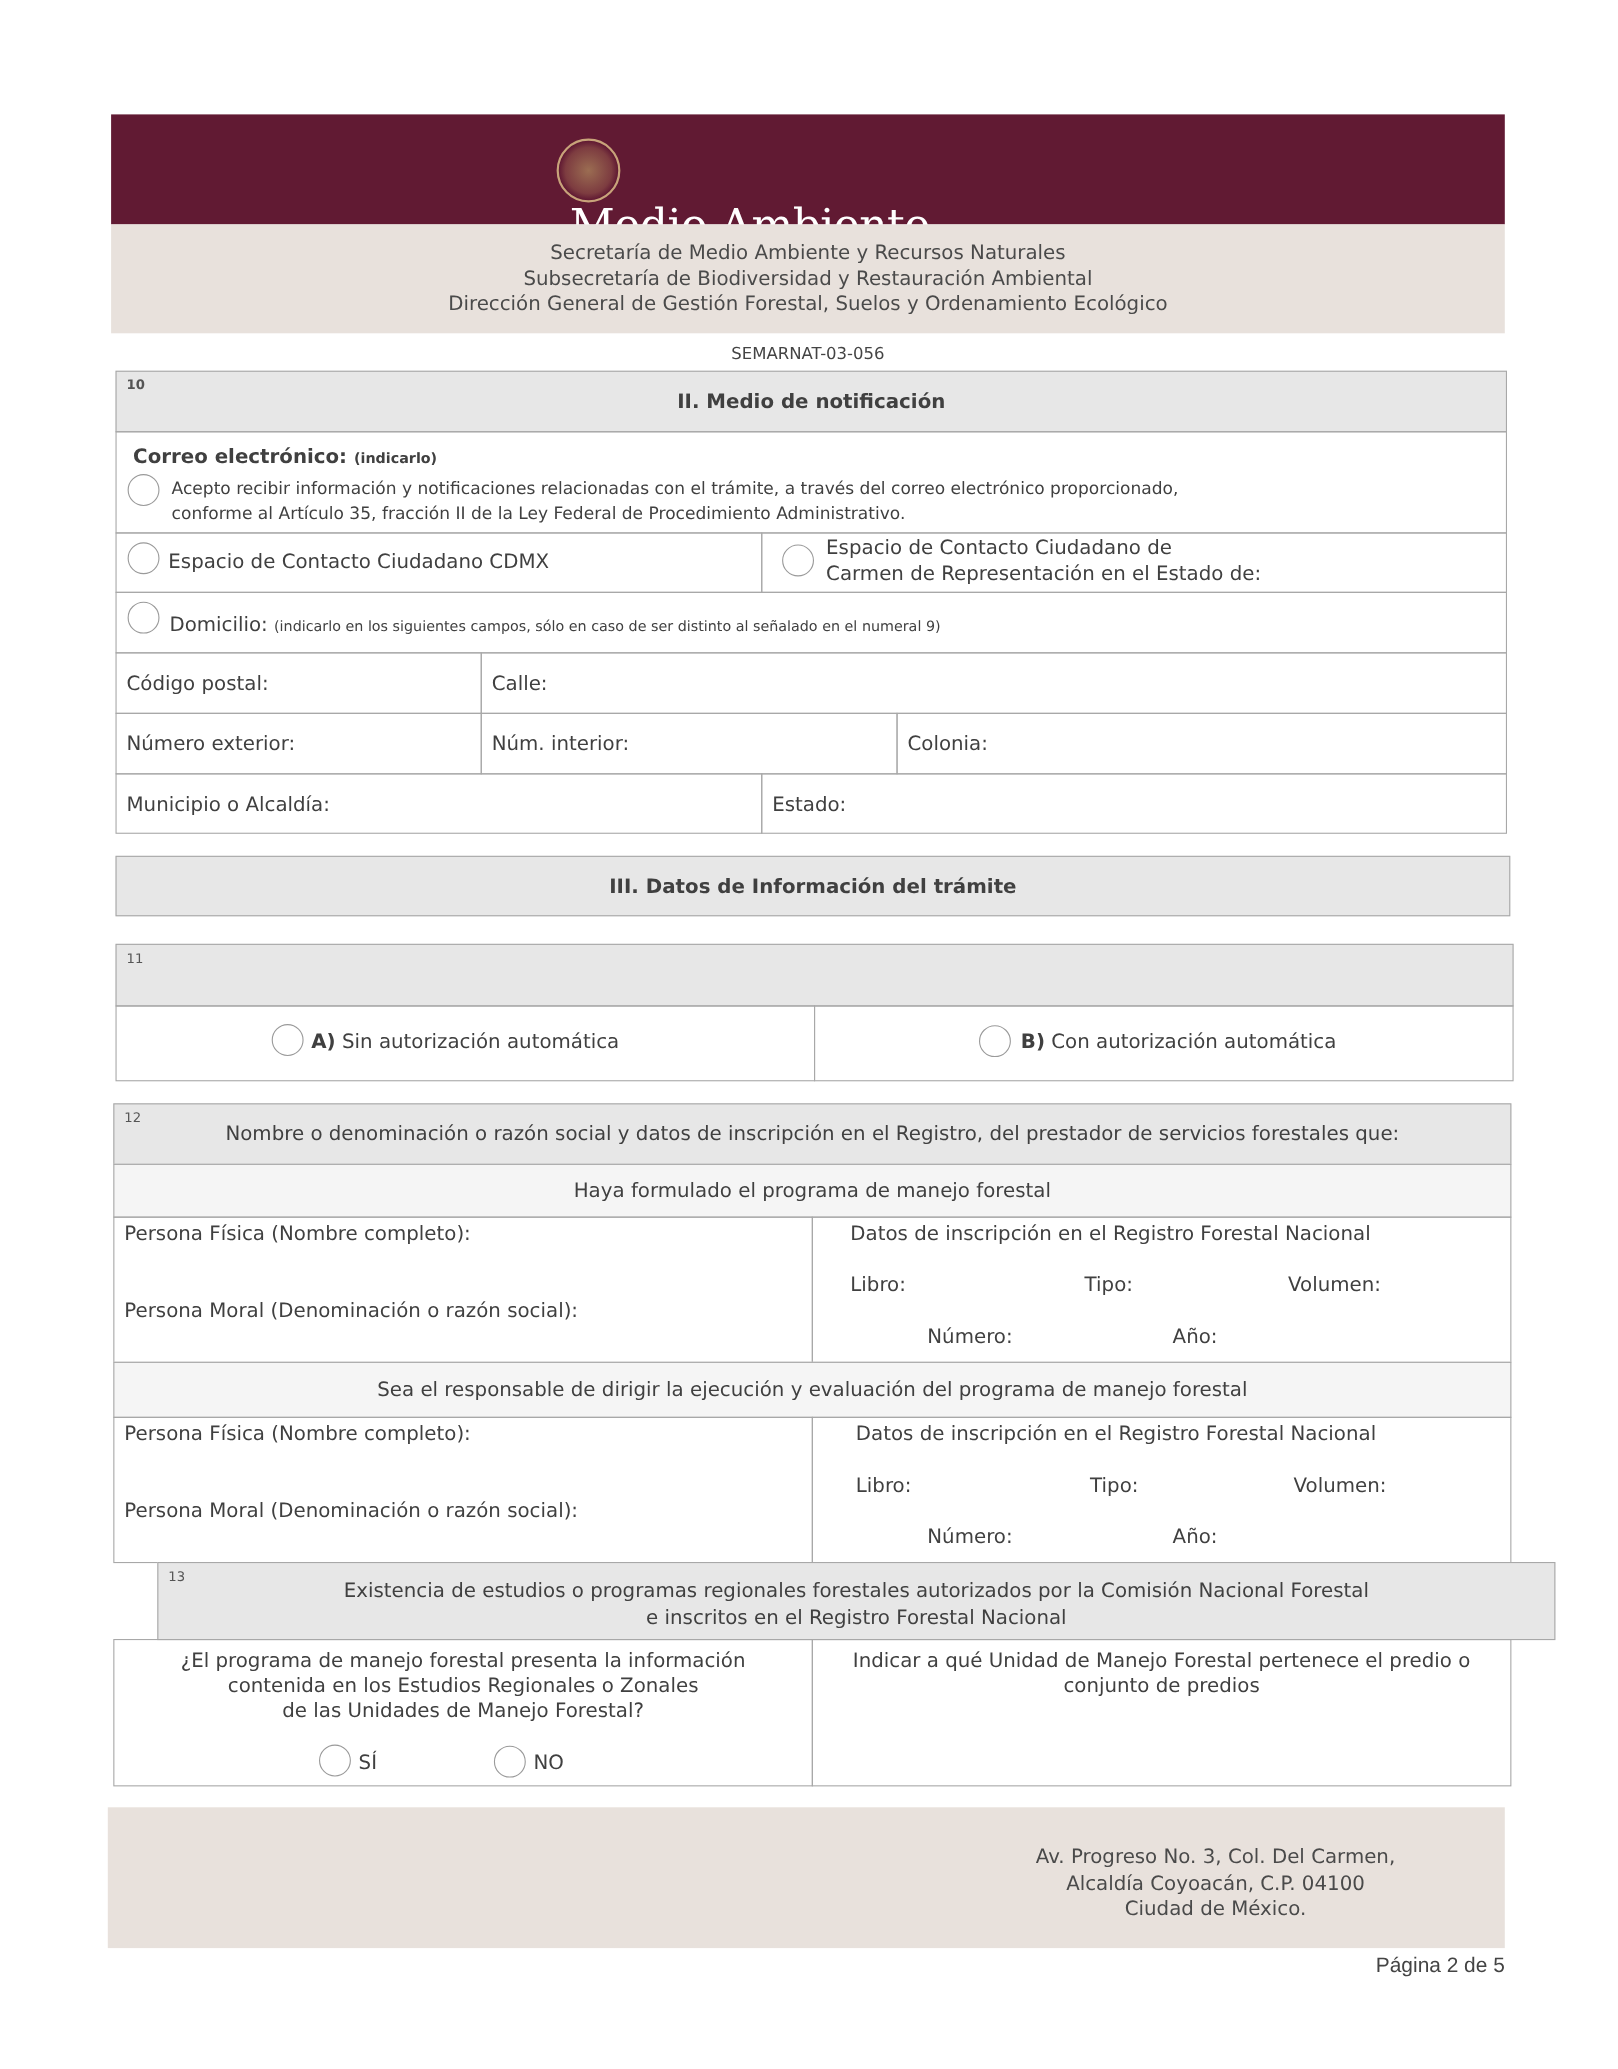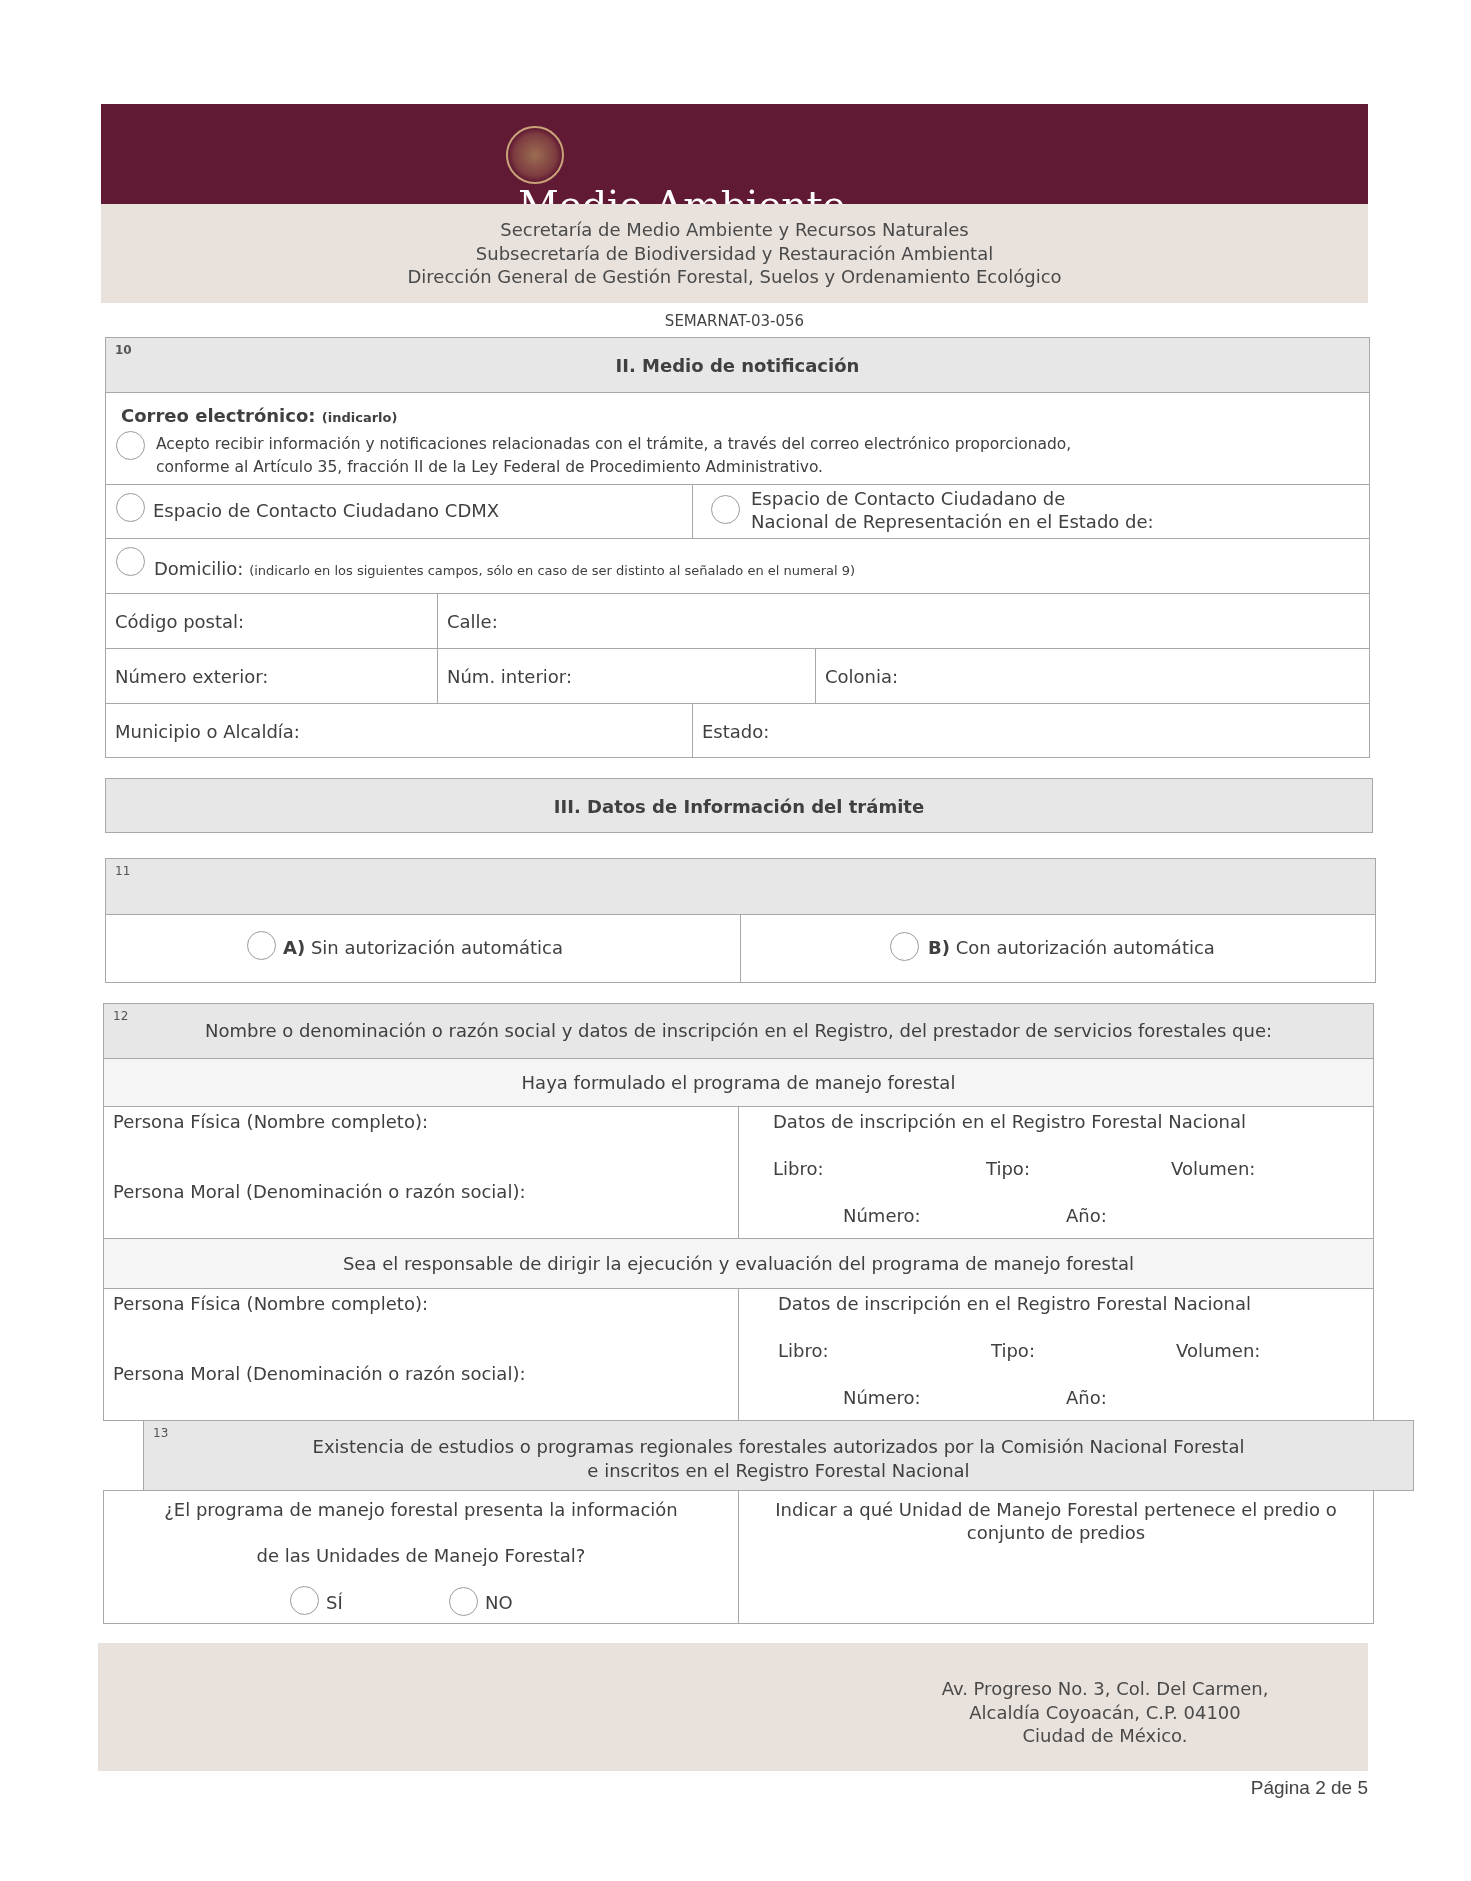--- a/index.html
+++ b/index.html
@@ -53,21 +53,21 @@
   <span class="t" style="left:50px;top:42px;font-size:15.5px;">Acepto recibir información y notificaciones relacionadas con el trámite, a través del correo electrónico proporcionado,</span>
   <span class="t" style="left:50px;top:65px;font-size:15.5px;">conforme al Artículo 35, fracción II de la Ley Federal de Procedimiento Administrativo.</span>
 </div>
 <div class="cell" style="left:105px;top:484px;width:588px;height:55px;">
   <div class="radio" style="left:10px;top:8px;"></div>
   <span class="t" style="left:47px;top:15px;">Espacio de Contacto Ciudadano CDMX</span>
 </div>
 <div class="cell" style="left:692px;top:484px;width:678px;height:55px;">
   <div class="radio" style="left:18px;top:10px;"></div>
   <span class="t" style="left:58px;top:3px;">Espacio de Contacto Ciudadano de</span>
-  <span class="t" style="left:58px;top:26px;">Nacional de Representación en el Estado de:</span>
+  <span class="t" style="left:58px;top:26px;">Carmen de Representación en el Estado de:</span>
 </div>
 <div class="cell" style="left:105px;top:538px;width:1265px;height:56px;">
   <div class="radio" style="left:10px;top:8px;"></div>
   <span class="t" style="left:48px;top:19px;"><span>Domicilio:</span> <span class="small">(indicarlo en los siguientes campos, sólo en caso de ser distinto al señalado en el numeral 9)</span></span>
 </div>
 <div class="cell" style="left:105px;top:593px;width:333px;height:56px;">
   <span class="t" style="left:9px;top:17px;">Código postal:</span>
 </div>
 <div class="cell" style="left:437px;top:593px;width:933px;height:56px;">
   <span class="t" style="left:9px;top:17px;">Calle:</span>
@@ -141,20 +141,21 @@
   <span class="t" style="left:327px;top:98px;">Año:</span>
 </div>
 
 <div class="cell gray" style="left:103px;top:1420px;width:1271px;height:71px;margin-left:40px;">
   <span class="num">13</span>
   <span class="t center" style="top:15px;">Existencia de estudios o programas regionales forestales autorizados por la Comisión Nacional Forestal</span>
   <span class="t center" style="top:39px;">e inscritos en el Registro Forestal Nacional</span>
 </div>
 <div class="cell" style="left:103px;top:1490px;width:636px;height:134px;">
   <span class="t center" style="top:8px;">¿El programa de manejo forestal presenta la información</span>
+  <span class="t center" style="top:31px;">contenida en los Estudios Regionales o Zonales</span>
   <span class="t center" style="top:54px;">de las Unidades de Manejo Forestal?</span>
   <div class="radio" style="left:186px;top:95px;"></div>
   <span class="t" style="left:222px;top:101px;">SÍ</span>
   <div class="radio" style="left:345px;top:96px;"></div>
   <span class="t" style="left:381px;top:101px;">NO</span>
 </div>
 <div class="cell" style="left:738px;top:1490px;width:636px;height:134px;">
   <span class="t center" style="top:8px;text-align:center;">Indicar a qué Unidad de Manejo Forestal pertenece el predio o</span>
   <span class="t center" style="top:31px;">conjunto de predios</span>
 </div>

